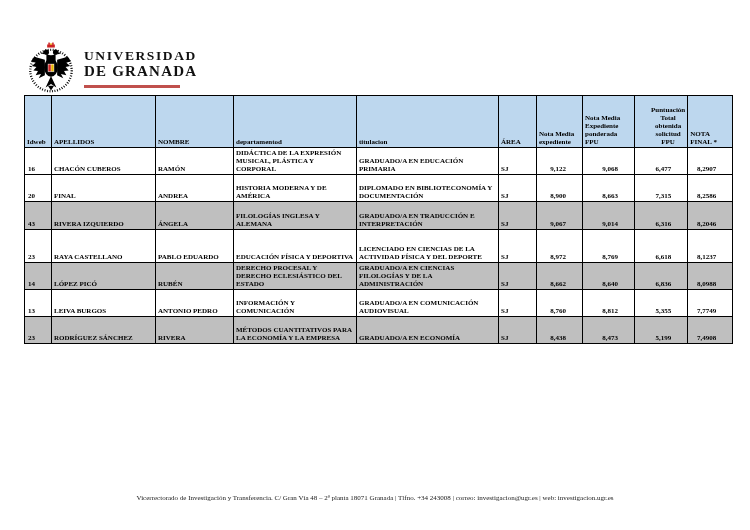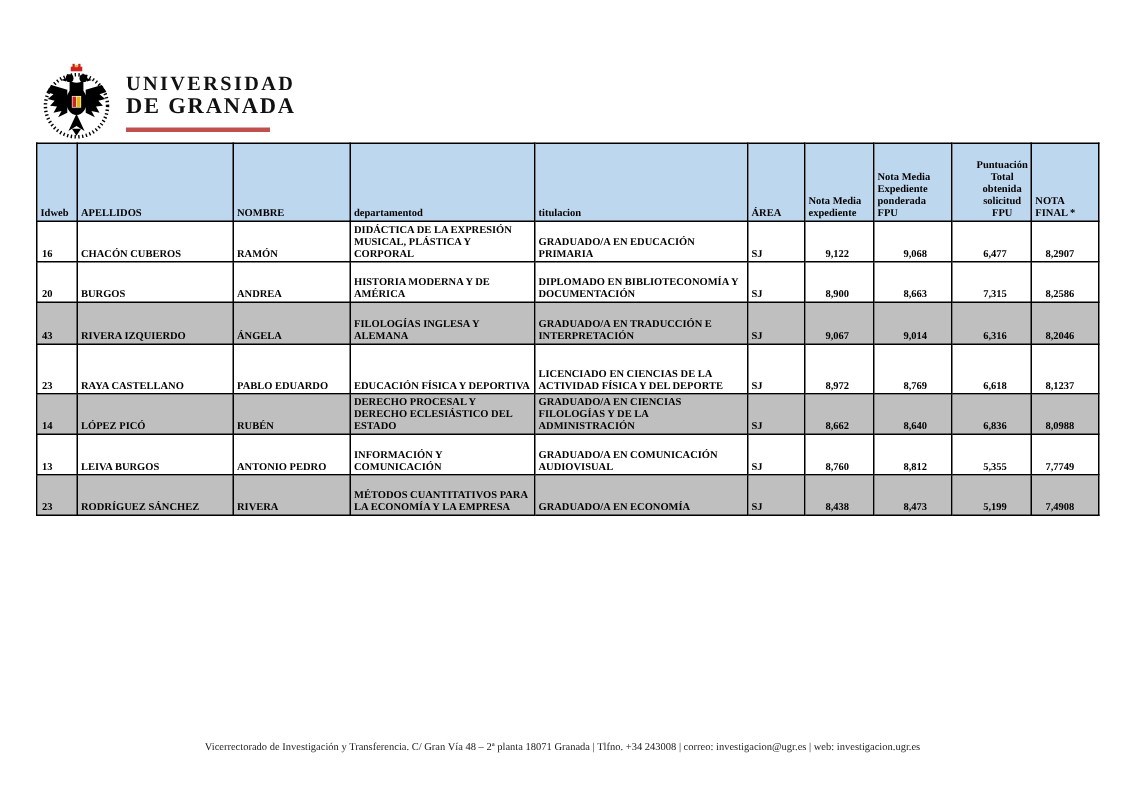--- a/index.html
+++ b/index.html
@@ -139,21 +139,21 @@
           <td>DIDÁCTICA DE LA EXPRESIÓN MUSICAL, PLÁSTICA Y CORPORAL</td>
           <td>GRADUADO/A EN EDUCACIÓN PRIMARIA</td>
           <td>SJ</td>
           <td class="num">9,122</td>
           <td class="num">9,068</td>
           <td class="num">6,477</td>
           <td class="num">8,2907</td>
         </tr>
         <tr style="height: 27px;">
           <td class="num">20</td>
-          <td>BURGOS</td>
+          <td>FINAL</td>
           <td>ANDREA</td>
           <td>HISTORIA MODERNA Y DE AMÉRICA</td>
           <td>DIPLOMADO EN BIBLIOTECONOMÍA Y DOCUMENTACIÓN</td>
           <td>SJ</td>
           <td class="num">8,900</td>
           <td class="num">8,663</td>
           <td class="num">7,315</td>
           <td class="num">8,2586</td>
         </tr>
         <tr class="hl" style="height: 28px;">

